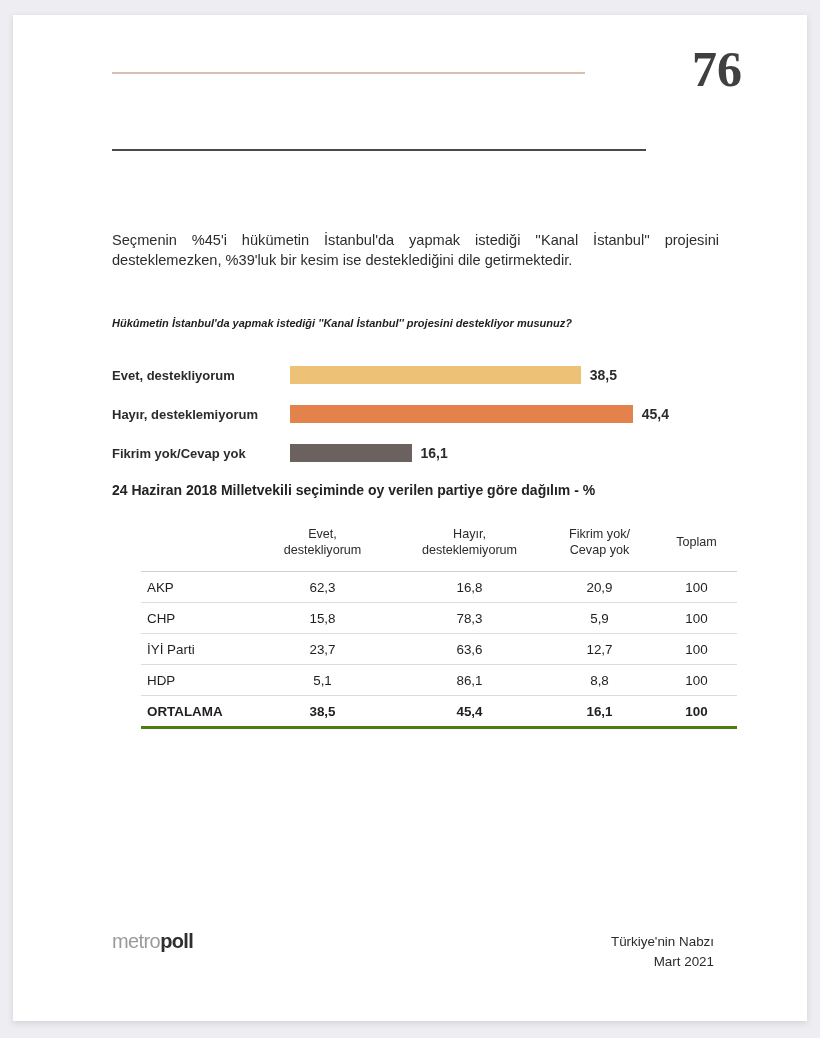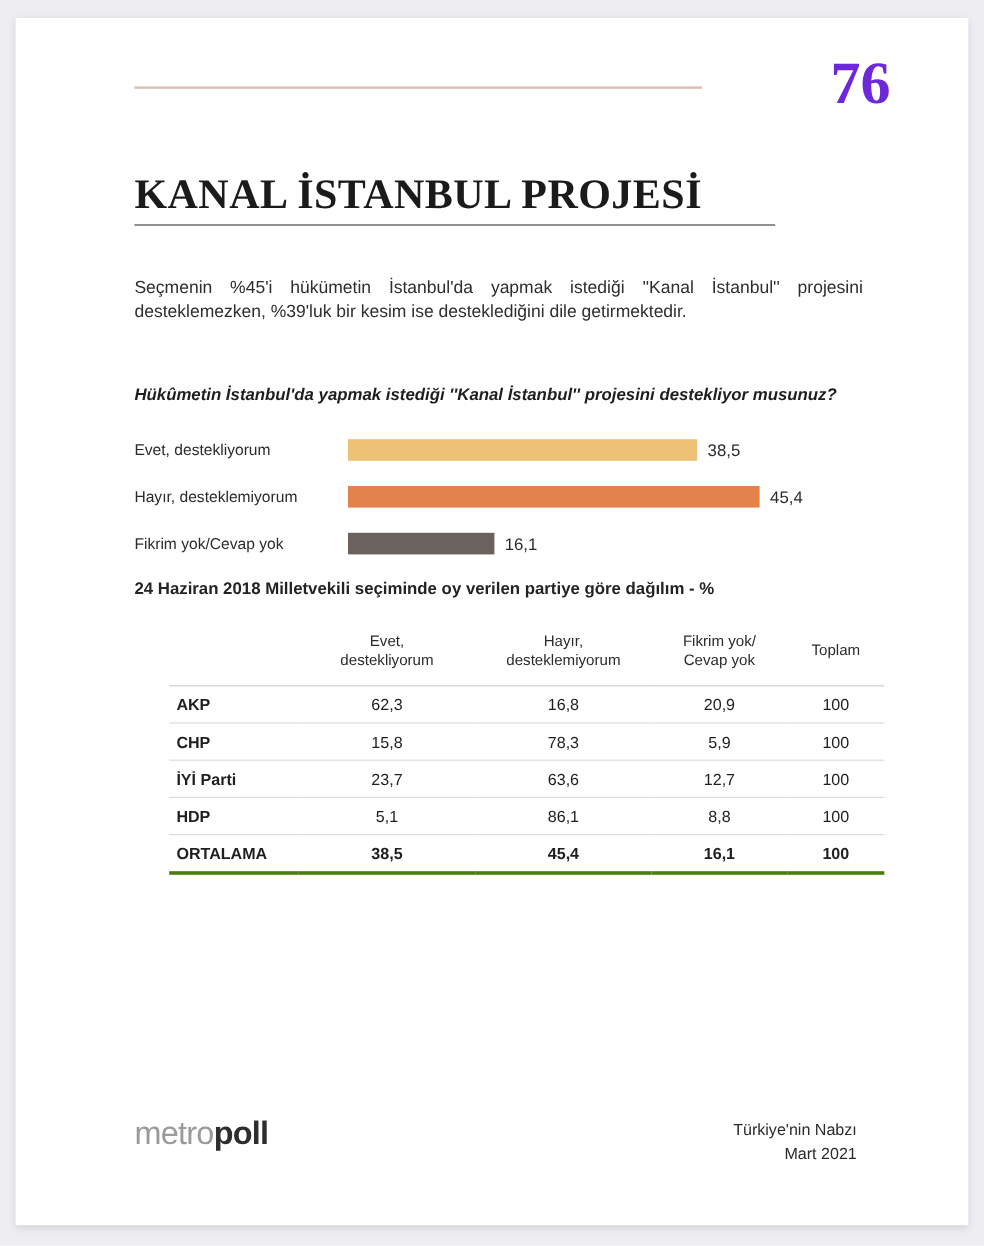--- a/index.html
+++ b/index.html
@@ -39,21 +39,21 @@
     height: 2px;
     background: #d9bfb2;
   }
   #page-number {
     position: absolute;
     right: 65px;
     top: 29px;
     font-family: "Liberation Serif", serif;
     font-size: 50px;
     font-weight: 700;
-    color: #6d28d9;
+    color: #404040;
     letter-spacing: 0px;
     line-height: 1;
   }
 
   
   #title-block {
     position: absolute;
     left: 99px;
     top: 128px;
     width: 534px;
@@ -85,37 +85,38 @@
     color: #2d2d2d;
     text-align: justify;
   }
 
   
   #question {
     position: absolute;
     left: 99px;
     top: 290px;
     width: 600px;
-    font-size: 14px;
+    font-size: 11px;
     font-style: italic;
     font-weight: 700;
     line-height: 1.38;
     color: #1e1e1e;
   }
 
   
   #chart {
     position: absolute;
     left: 99px;
     top: 340px;
     width: 620px;
   }
   .bar-row {
     position: relative;
     height: 39px;
+    font-weight: bold;
   }
   .bar-label {
     position: absolute;
     left: 0;
     top: 50%;
     transform: translateY(-50%);
     font-size: 13px;
     color: #2b2b2b;
     white-space: nowrap;
   }
@@ -190,42 +191,41 @@
     text-align: center;
     color: #1f1f1f;
     border-bottom: 1px solid #dcdcdc;
   }
   #data-table tbody tr:last-child td {
     border-bottom: 3px solid #4d7c0f;
   }
   #data-table td.rowlabel, #data-table th.c0h {
     text-align: left;
     padding-left: 6px;
-    font-weight: bold;
   }
   .vline {
     border-left: 1px solid #cfcfcf;
   }
   tr.muted td.num { color: #c8b3a3; }
   tr.total td { font-weight: 700; }
   tr.total td.rowlabel { font-weight: 700; }
 
   
   #footer {
     position: absolute;
     left: 0;
     right: 0;
     bottom: 30px;
     height: 60px;
   }
   #logo {
     position: absolute;
     left: 99px;
     top: 0;
-    font-size: 27px;
+    font-size: 20px;
     letter-spacing: -0.6px;
     line-height: 1;
     white-space: nowrap;
     text-align: right;
   }
   #logo .metro { color: #9a9a9a; font-weight: 400; }
   #logo .poll  { color: #2e2e2e; font-weight: 700; }
   #footer-meta {
     position: absolute;
     right: 93px;
@@ -240,21 +240,20 @@
 <body>
 
 <div id="page">
 
   <div id="header">
     <div id="top-rule"></div>
     <div id="page-number">76</div>
   </div>
 
   <div id="title-block">
-    <div id="title">KANAL İSTANBUL PROJESİ</div>
     <div id="title-rule"></div>
   </div>
 
   <p id="intro">Seçmenin %45'i hükümetin İstanbul'da yapmak istediği ''Kanal İstanbul'' projesini desteklemezken, %39'luk bir kesim ise desteklediğini dile getirmektedir.</p>
 
   <p id="question">Hükûmetin İstanbul'da yapmak istediği ''Kanal İstanbul'' projesini destekliyor musunuz?</p>
 
   <div id="chart">
     <div class="bar-row">
       <span class="bar-label">Evet, destekliyorum</span>

